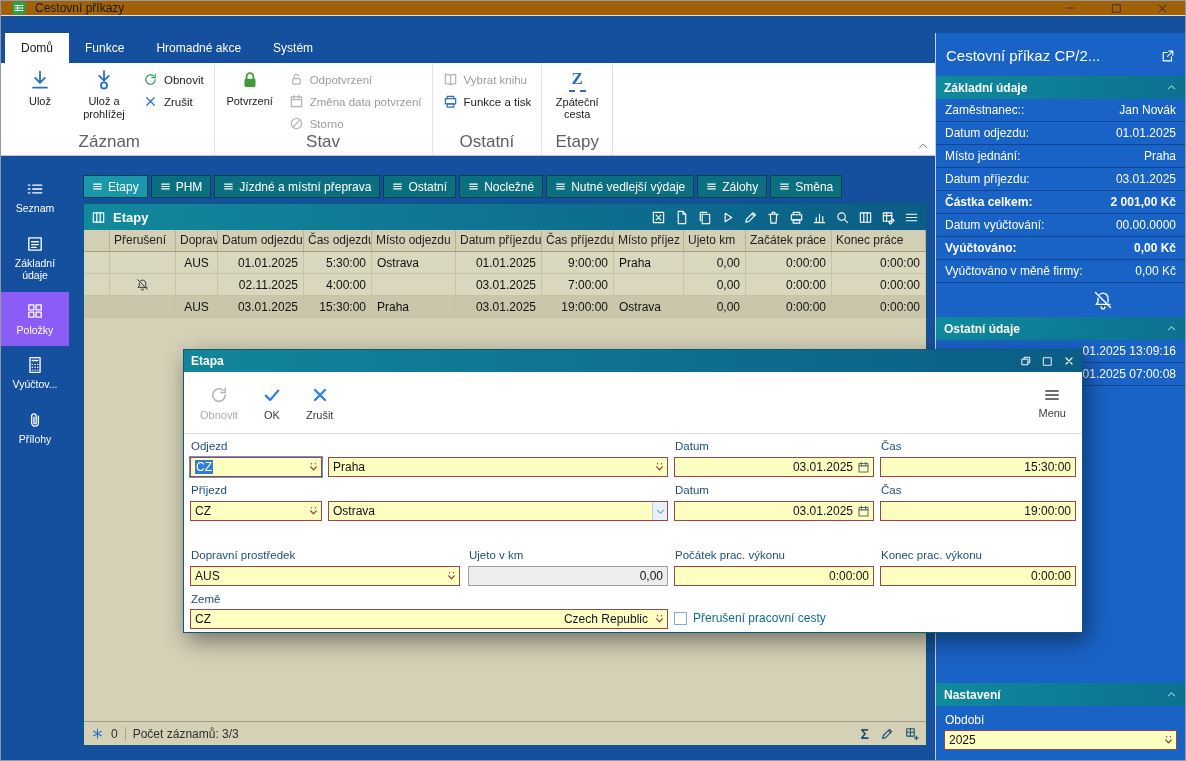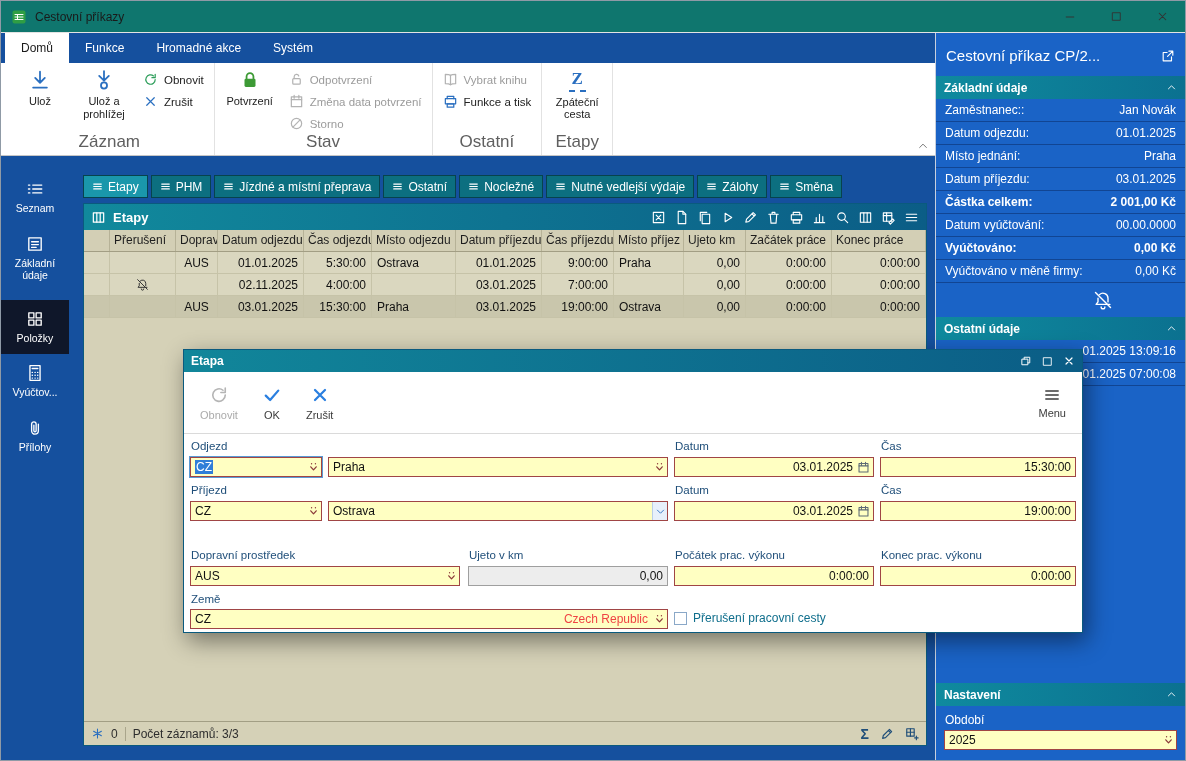--- a/index.html
+++ b/index.html
@@ -1,19 +1,19 @@
 <!DOCTYPE html>
 <html><head>
 <meta charset="utf-8">
 <style>
 *{box-sizing:border-box;margin:0;padding:0;}
 body{width:1186px;height:761px;font-family:"Liberation Sans","DejaVu Sans",sans-serif;background:#e8e8e8;}
 .app{position:relative;width:1186px;height:761px;background:#15509e;overflow:hidden;border:1px solid #8f9aa6;}
 
-.titlebar{position:absolute;top:0;left:0;width:100%;height:32px;background:#0f766e;border-bottom:1px solid #e3e3e3;display:flex;align-items:center;padding-left:10px;z-index:5;}
+.titlebar{position:absolute;top:0;left:0;width:100%;height:15px;background:#a16207;border-bottom:1px solid #e3e3e3;display:flex;align-items:center;padding-left:10px;z-index:5;}
 .app-ic{display:flex;margin-right:8px;}
 .tb-title{font-size:12px;color:#1a1a1a;}
 .win-controls{margin-left:auto;display:flex;height:100%;}
 .wc{width:46px;display:flex;align-items:center;justify-content:center;color:#333;}
 
 .ribbon-tabs{position:absolute;top:32px;left:0;width:936px;height:30px;background:#15509e;display:flex;align-items:stretch;padding-left:4px;}
 .rtab{padding:0 16px;display:flex;align-items:center;color:#fff;font-size:12px;}
 .rtab.active{background:#fff;color:#1a1a1a;}
 .ribbon{position:absolute;top:62px;left:0;width:936px;height:93px;background:#fff;border-bottom:1px solid #c6c6c6;display:flex;padding-left:4px;}
 .rgroup{display:flex;flex-direction:column;border-right:1px solid #e2e2e2;padding:0 3px;}
@@ -22,21 +22,21 @@
 .rstack{display:flex;flex-direction:column;gap:7px;padding:9px 7px 0 7px;}
 .rbtn-sm{display:flex;align-items:center;gap:6px;font-size:11.5px;color:#222;white-space:nowrap;}
 .rbtn-sm.disabled,.rbtn-lg.disabled{color:#9b9b9b;}
 .glabel{font-size:17px;color:#5f5f5f;text-align:center;padding:1px 8px 3px;}
 .ricon{display:inline-flex;line-height:0;}
 .zicon{font:700 17px "Liberation Serif",serif;color:#2a6fc0;border-bottom:2px dashed #2a6fc0;line-height:1.1;padding:1px 3px 1px;}
 .ribbon-collapse{position:absolute;right:8px;bottom:3px;color:#777;}
 
 .sidebar{position:absolute;top:155px;left:0;width:68px;bottom:0;background:#15509e;display:flex;flex-direction:column;padding-top:14px;}
 .sb-item{display:flex;flex-direction:column;align-items:center;gap:4px;color:#fff;font-size:10.5px;text-align:center;padding:10px 2px;line-height:1.2;}
-.sb-item.active{background:#0f172a;margin-top:8px;}
+.sb-item.active{background:#8b5cf6;}
 
 .main-bg{position:absolute;top:155px;left:68px;right:250px;bottom:0;background:#15509e;}
 .tabbar{position:absolute;top:19px;left:14px;display:flex;gap:3px;}
 .mtab{height:23px;display:flex;align-items:center;gap:5px;padding:0 8px;background:#0c6f80;border:1px solid #07434d;color:#fff;font-size:12px;white-space:nowrap;}
 .mtab.active{background:#1a97ab;}
 .grid-panel{position:absolute;left:14px;right:8px;top:47px;bottom:14px;border:1px solid #0a5a7e;background:#d5d1b7;display:flex;flex-direction:column;}
 .grid-titlebar{height:26px;background:linear-gradient(90deg,#11899c,#0b5d86);display:flex;align-items:center;gap:7px;padding:0 7px;color:#fff;flex:0 0 auto;}
 .gt-title{font-size:13px;font-weight:bold;}
 .gt-icons{margin-left:auto;display:flex;align-items:center;gap:8px;}
 .thead{display:flex;height:22px;background:#d3cfb5;border-bottom:1px solid #a29e84;flex:0 0 auto;}
@@ -65,21 +65,21 @@
 .rp-field-wrap{padding:0 8px 10px;}
 
 .fld{height:20px;background:#ffffc2;border:1px solid #a04545;display:flex;align-items:center;font-size:12px;color:#111;}
 .fld .val{padding:0 4px;flex:1;white-space:nowrap;overflow:hidden;}
 .fld.gray{background:#ededed;border-color:#9f9f9f;}
 .fld.focus{outline:1px solid #5b9bd5;}
 .cbtn{width:15px;align-self:stretch;display:flex;align-items:center;justify-content:center;color:#8b3a3a;flex:0 0 auto;}
 .cbtn.blue{color:#2a6fc0;background:#e7f0fb;border-left:1px solid #b9cfe8;}
 .cal-ic{color:#5d6a75;display:flex;padding-right:3px;flex:0 0 auto;}
 .sel{background:#2f7ed8;color:#fff;padding:0 1px;}
-.zeme-name{color:#ef4444;padding-right:4px;white-space:nowrap;}
+.zeme-name{color:#0f172a;padding-right:4px;white-space:nowrap;}
 
 .dialog{position:absolute;left:182px;top:348px;width:900px;height:284px;background:#fff;border:1px solid #0a5a7e;box-shadow:4px 8px 22px rgba(0,0,0,.45);z-index:30;}
 .dlg-title{height:22px;background:linear-gradient(90deg,#11869a,#0b5d86);display:flex;align-items:center;padding:0 7px;color:#fff;}
 .dlg-title .t{font-size:12px;font-weight:bold;}
 .dlg-wbtns{margin-left:auto;display:flex;align-items:center;gap:10px;}
 .dlg-toolbar{height:62px;border-bottom:1px solid #dadada;display:flex;align-items:center;padding:0 16px;gap:24px;}
 .tbb{display:flex;flex-direction:column;align-items:center;gap:4px;font-size:11px;color:#3c3c3c;}
 .tbb.disabled{color:#ababab;}
 .tb-menu{margin-left:auto;display:flex;flex-direction:column;align-items:center;gap:3px;font-size:11px;color:#3c3c3c;}
 .dlg-form{position:relative;height:199px;}

